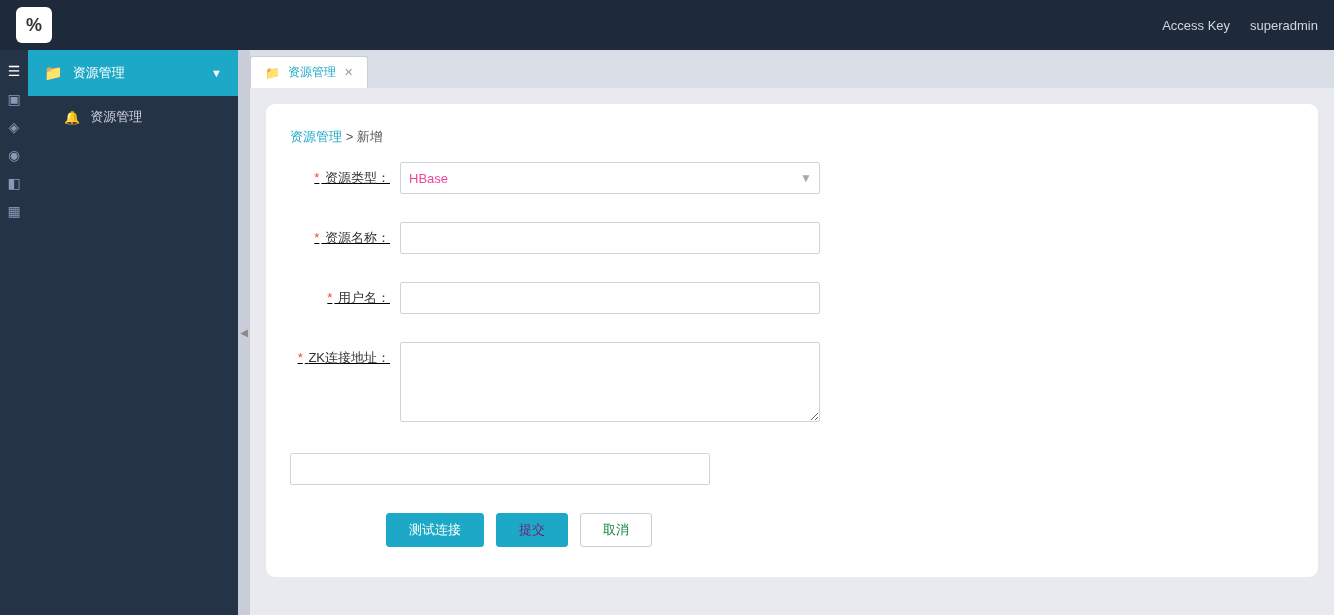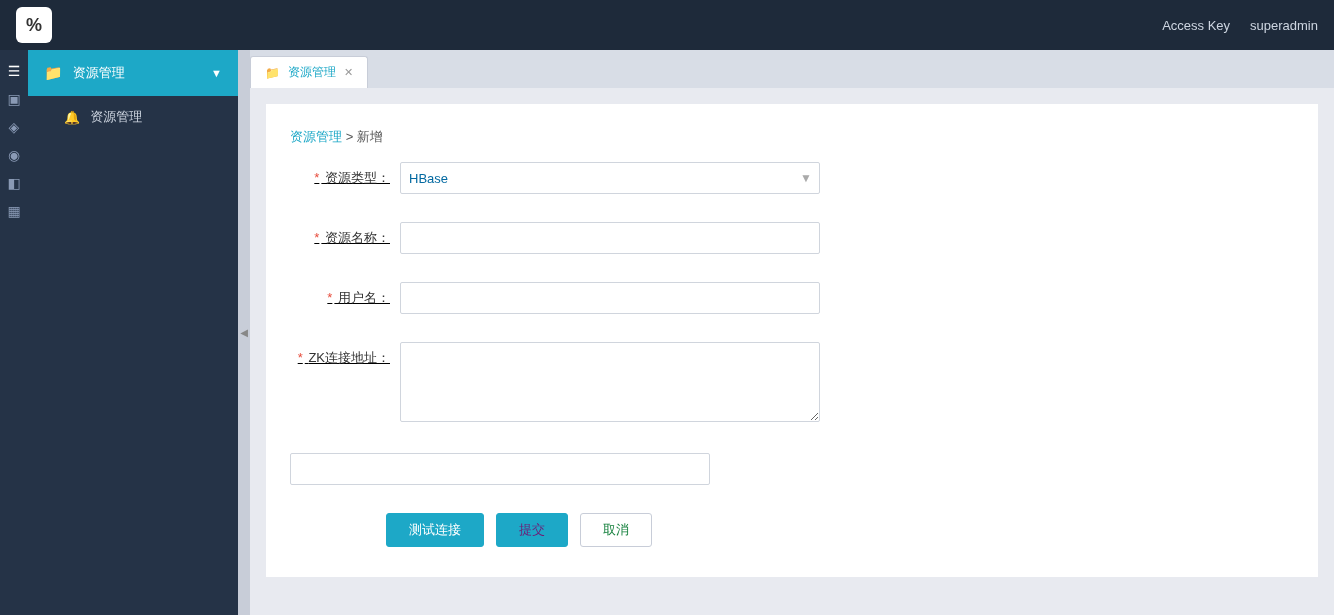--- a/index.html
+++ b/index.html
@@ -131,21 +131,21 @@
     .page-content {
       flex: 1;
       overflow-y: auto;
       padding: 16px;
       background: #e8eaf0;
     }
 
     
     .form-card {
       background: #fff;
-      border-radius: 0;
+      border-radius: 9px;
       padding: 24px 0 30px 0;
       min-height: 430px;
     }
 
     
     .breadcrumb {
       padding: 0 24px 16px 24px;
       font-size: 13px;
     }
     .breadcrumb a { color: #1da8c7; text-decoration: none; cursor: pointer; }
@@ -199,21 +199,21 @@
       width: 100%;
       max-width: 420px;
     }
     .form-select {
       width: 100%;
       height: 32px;
       border: 1px solid #d0d5dd;
       border-radius: 2px;
       padding: 0 28px 0 8px;
       font-size: 13px;
-      color: #0369a1;
+      color: #ec4899;
       outline: none;
       appearance: none;
       background: #fff;
       cursor: pointer;
     }
     .select-arrow {
       position: absolute;
       right: 8px;
       top: 50%;
       transform: translateY(-50%);

